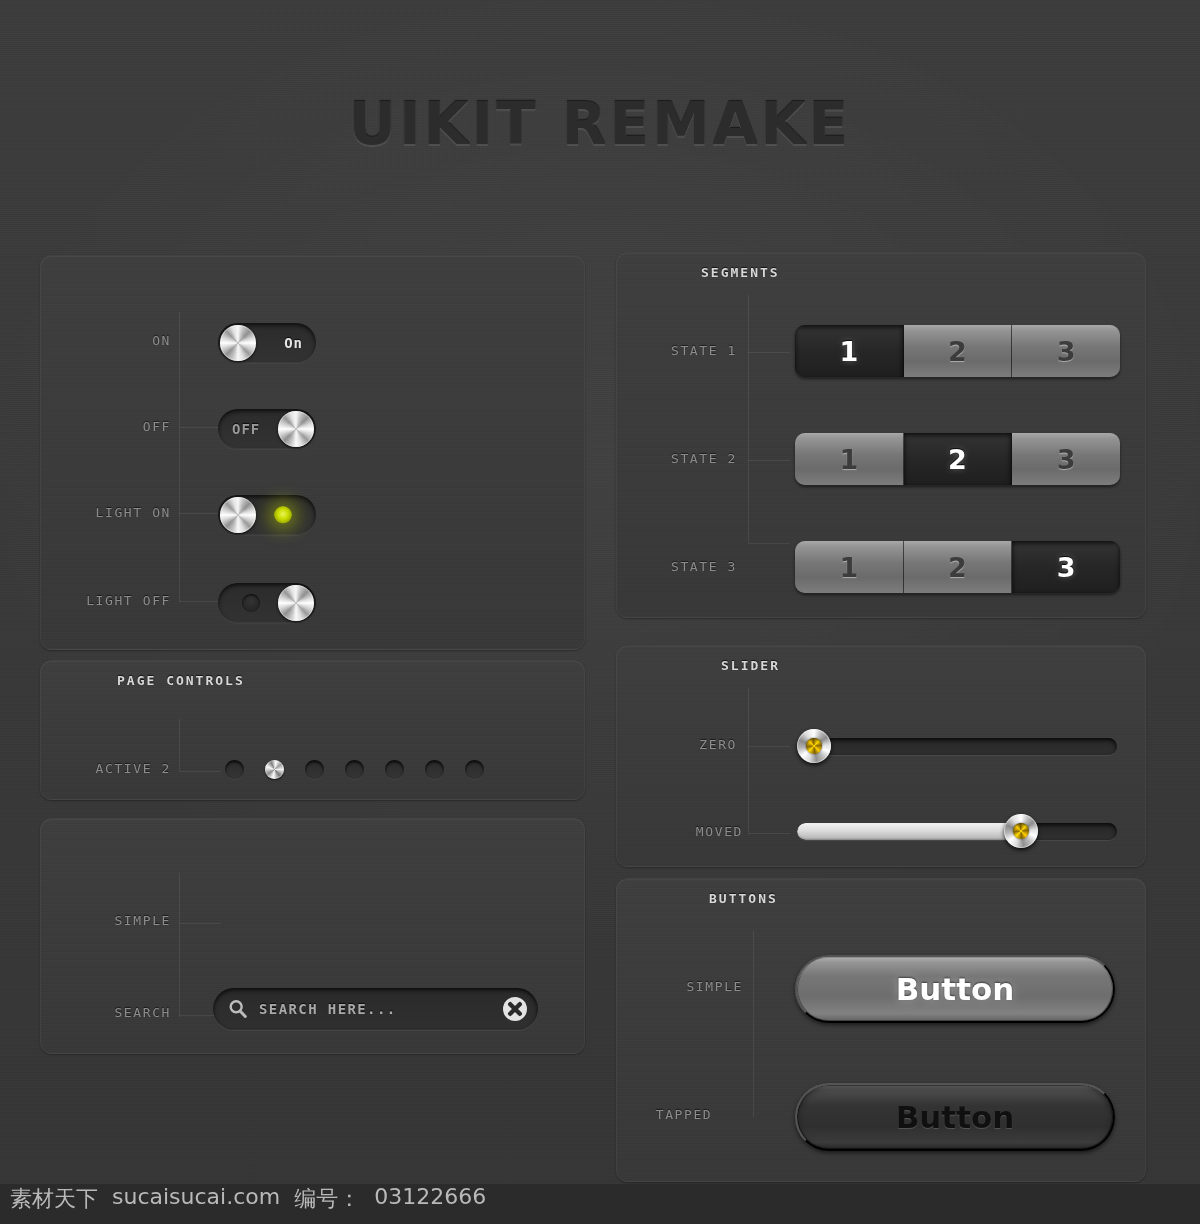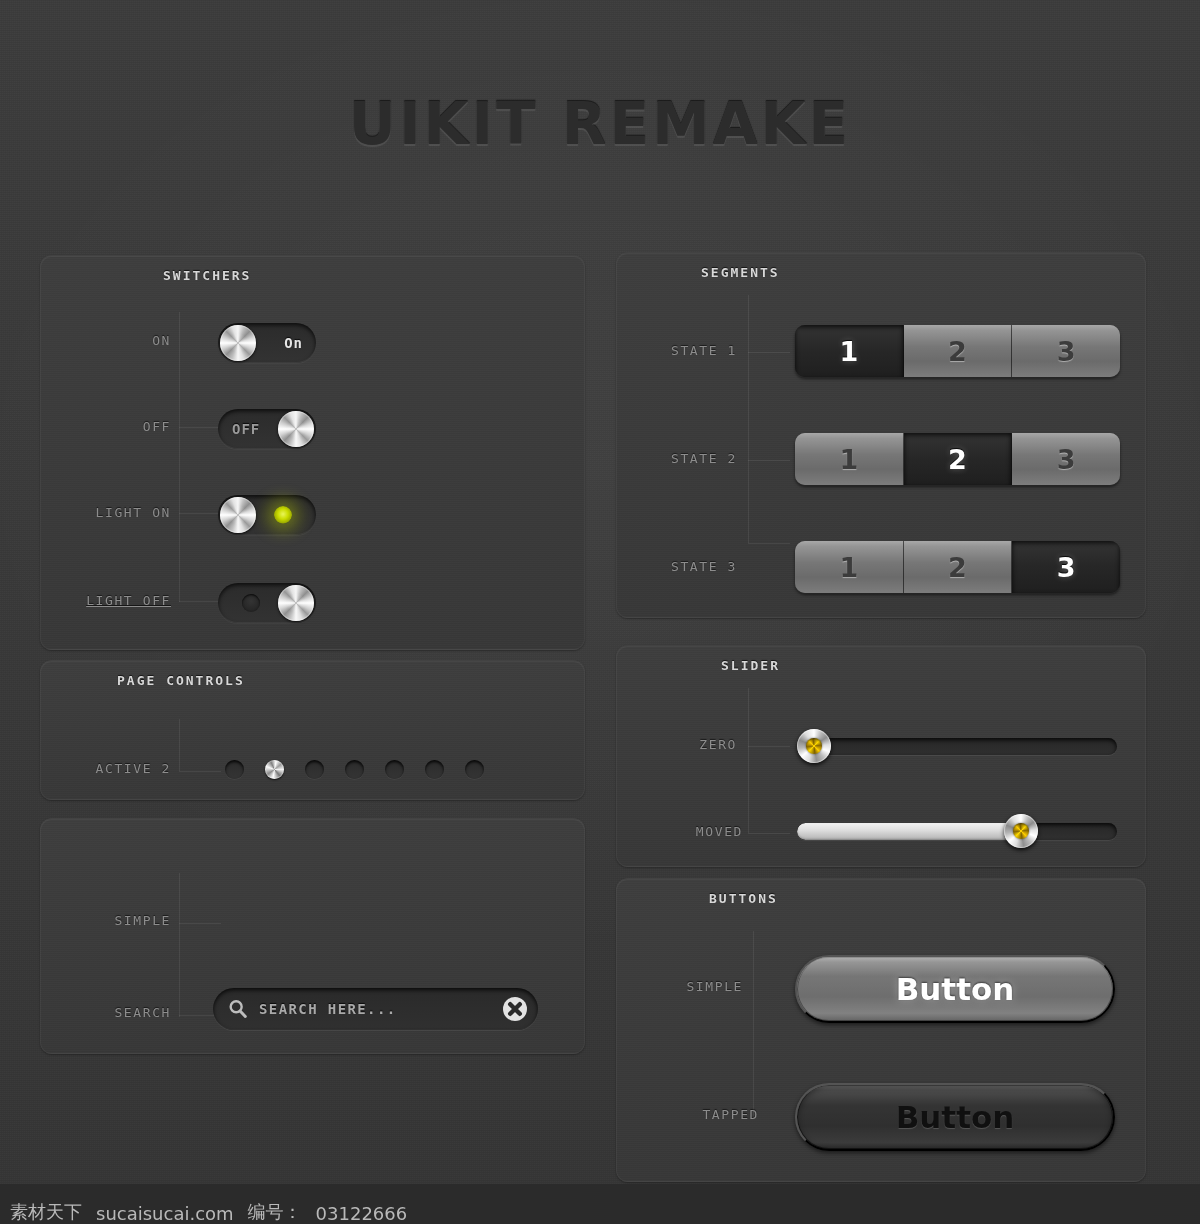--- a/index.html
+++ b/index.html
@@ -359,35 +359,34 @@
 
   
   #watermark-bar {
     position: absolute;
     left: 0;
     bottom: 0;
     width: 1200px;
     height: 40px;
     background: #2b2b2b;
     display: flex;
-    align-items: flex-end;
+    align-items: flex-start;
     gap: 14px;
     padding-left: 10px;
     font-family: "DejaVu Sans", "Liberation Sans", sans-serif;
-    font-size: 18px;
+    font-size: 22px;
     color: #b9b9b9;
   }
 </style>
 </head>
 <body>
 
 <div id="app-title">UIKIT REMAKE</div>
 
 <div class="panel" style="left:40px; top:255px; width:545px; height:395px;">
-  <div class="panel-title shift" style="left:122px;">SWITCHERS</div>
 
   <div class="bracket" style="left:138px; top:56px; height:290px;"></div>
   <div class="stub" style="left:138px; top:171px; width:42px;"></div>
   <div class="stub" style="left:138px; top:257px; width:42px;"></div>
   <div class="stub" style="left:138px; top:345px; width:42px;"></div>
 
   <div class="row-label" style="left:0; top:77px; width:130px;">ON</div>
   <div class="switch" style="left:177px; top:67px;">
     <div class="knob left"></div>
     <div class="switch-text right">On</div>
@@ -398,21 +397,21 @@
     <div class="switch-text left">OFF</div>
     <div class="knob right"></div>
   </div>
 
   <div class="row-label" style="left:0; top:249px; width:130px;">LIGHT ON</div>
   <div class="switch" style="left:177px; top:239px;">
     <div class="knob left"></div>
     <div class="led on"></div>
   </div>
 
-  <div class="row-label" style="left:0; top:337px; width:130px;text-decoration:underline;">LIGHT OFF</div>
+  <div class="row-label" style="left:0; top:337px; width:130px;">LIGHT OFF</div>
   <div class="switch" style="left:177px; top:327px;">
     <div class="led off"></div>
     <div class="knob right"></div>
   </div>
 </div>
 
 <div class="panel" style="left:40px; top:660px; width:545px; height:140px;">
   <div class="panel-title shift" style="left:76px;">PAGE CONTROLS</div>
 
   <div class="bracket" style="left:138px; top:58px; height:52px;"></div>
@@ -516,21 +515,21 @@
 </div>
 
 <div class="panel" style="left:616px; top:878px; width:530px; height:304px;">
   <div class="panel-title shift" style="left:92px;">BUTTONS</div>
 
   <div class="bracket" style="left:136px; top:52px; height:186px;"></div>
 
   <div class="row-label" style="left:0; top:100px; width:126px;">SIMPLE</div>
   <button class="btn simple" style="left:178px; top:76px; width:320px;">Button</button>
 
-  <div class="row-label" style="left:16px; top:228px; width:126px;">TAPPED</div>
+  <div class="row-label" style="left:4px; top:228px; width:126px;text-align:center;">TAPPED</div>
   <button class="btn tapped" style="left:178px; top:204px; width:320px;">Button</button>
 </div>
 
 <div id="watermark-bar">
   <span>素材天下</span>
   <span>sucaisucai.com</span>
   <span>编号：</span>
   <span>03122666</span>
 </div>
 

